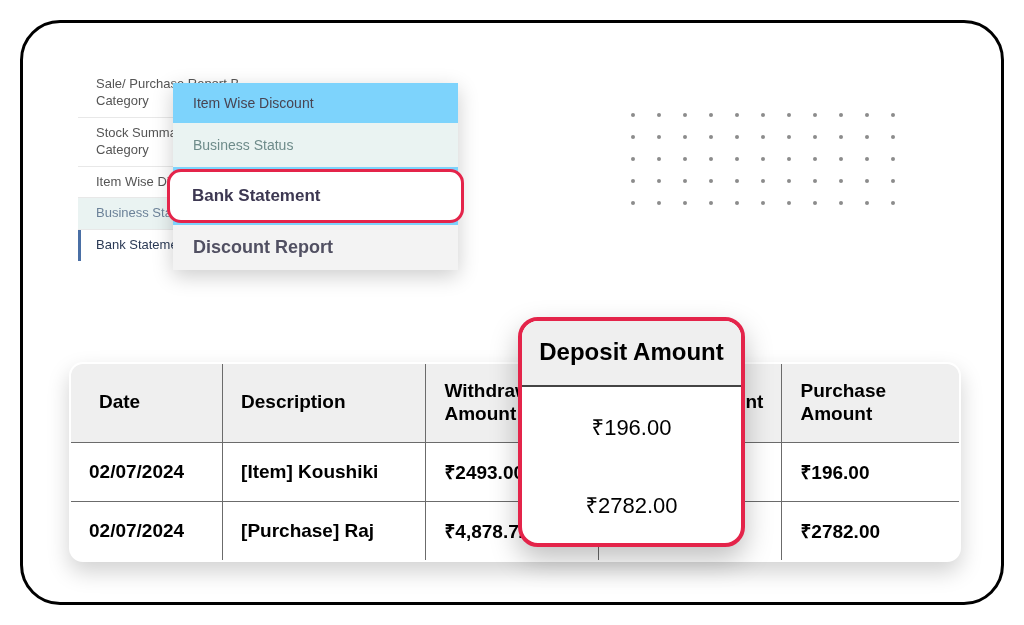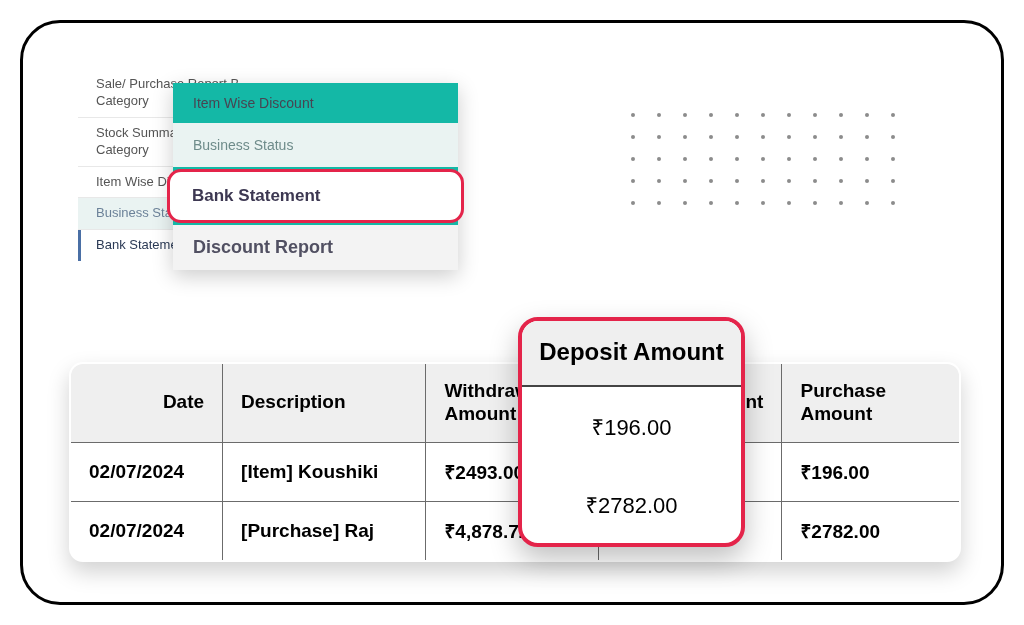--- a/index.html
+++ b/index.html
@@ -53,21 +53,21 @@
       border-left: 3px solid #4a6fa5;
       color: #2b3a55;
       padding-left: 15px;
     }
     
     .front-menu {
       position: absolute;
       top: 60px;
       left: 150px;
       width: 285px;
-      background: #14b8a6;
+      background: #7dd3fc;
       box-shadow: 0 6px 20px rgba(0,0,0,0.2);
       font-size: 14px;
     }
     .front-menu .fitem {
       padding: 12px 20px;
       color: #484452;
     }
     .front-menu .fitem.biz {
       background: #eaf3f2;
       color: #6e8b8a;
@@ -127,21 +127,21 @@
       background: #fff;
       font-weight: bold;
     }
     .stmt-table th {
       background: #efefef;
       font-weight: 600;
       font-size: 19px;
       line-height: 1.2;
     }
     .stmt-table th.date {
-      text-align: right;
+      text-align: left;
       padding-left: 28px;
     }
     .round-tl { border-top-left-radius: 14px; }
     .round-tr { border-top-right-radius: 14px; }
     .round-bl { border-bottom-left-radius: 14px; }
     .round-br { border-bottom-right-radius: 14px; }
     
     .deposit-overlay {
       position: absolute;
       top: 294px;

